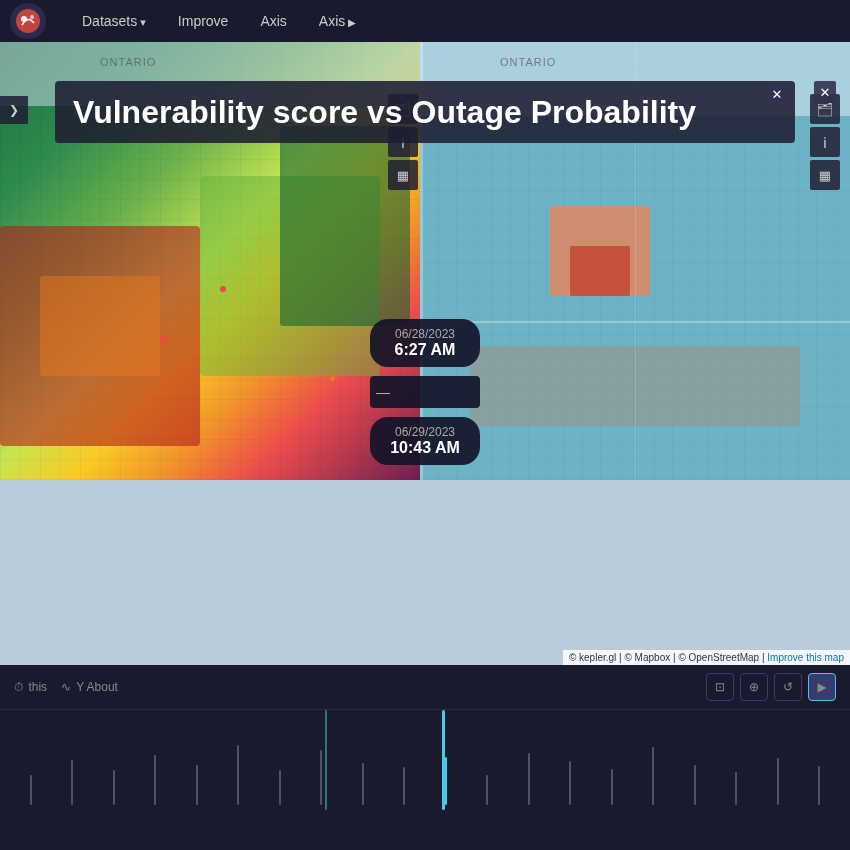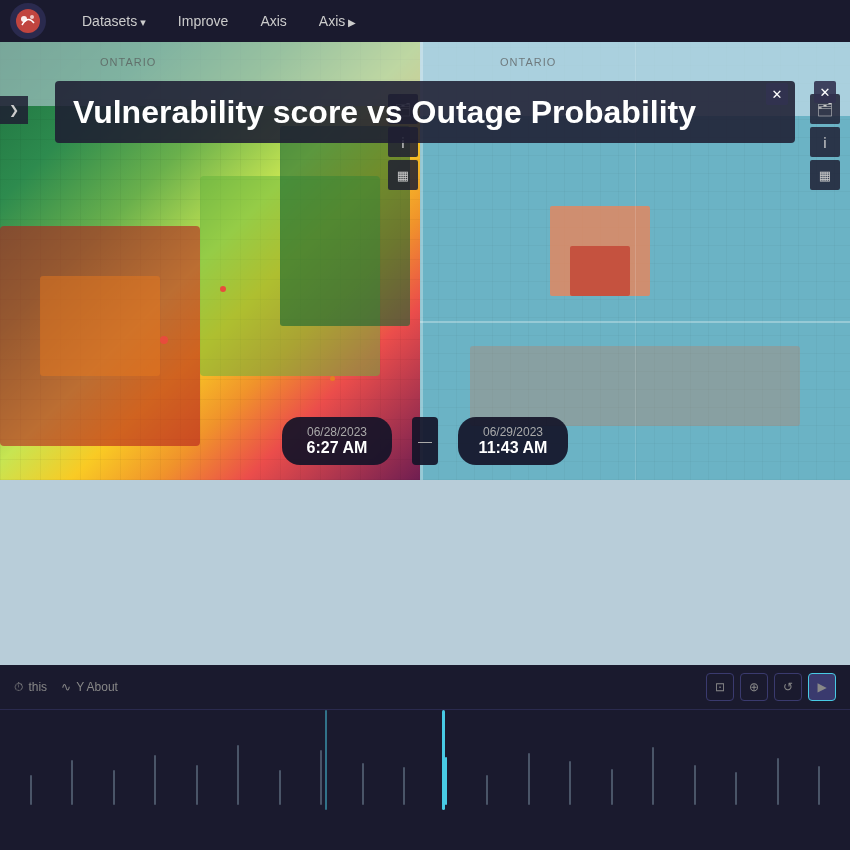--- a/index.html
+++ b/index.html
@@ -113,21 +113,21 @@
 
     
     #map-divider {
       position: absolute; top: 0; left: 420px; width: 3px; bottom: 185px;
       background: rgba(255,255,255,0.3); z-index: 10;
     }
 
     
     #time-tooltip {
       position: absolute; bottom: 200px; left: 50%; transform: translateX(-50%);
-      display: flex; gap: 20px; z-index: 60;
+      display: flex; gap: 9px; z-index: 60; flex-direction: column;
     }
     .time-bubble {
       background: rgba(20,20,40,0.92); color: #fff; border-radius: 18px;
       padding: 8px 16px; text-align: center; min-width: 110px;
     }
     .time-bubble .date { font-size: 12px; color: #aaa; }
     .time-bubble .time { font-size: 16px; font-weight: 600; }
     .time-separator {
       background: rgba(20,20,40,0.92); color: #aaa;
       padding: 8px 6px; display: flex; align-items: center; font-size: 14px;
@@ -301,24 +301,33 @@
   </button>
 
   <div id="time-tooltip">
     <div class="time-bubble">
       <div class="date">06/28/2023</div>
       <div class="time">6:27 AM</div>
     </div>
     <div class="time-separator">—</div>
     <div class="time-bubble">
       <div class="date">06/29/2023</div>
-      <div class="time">11:43 AM</div>
-    </div>
-  </div>
-
+      <div class="time">10:43 AM</div>
+    </div>
+  </div>
+
+  <div id="attribution">
+    <span>© kepler.gl</span>
+    <span> | </span>
+    <span>© Mapbox</span>
+    <span> | </span>
+    <span>© OpenStreetMap</span>
+    <span> | </span>
+    <a href="#">Improve this map</a>
+  </div>
 
 </div>
 
 <div id="timeline" style="height: 185px; position: absolute; bottom: 0px; left: 0px; right: 0px;">
   <div id="timeline-header">
     <div class="tl-header-left">
       <div class="tl-label">
         <span style="font-size:12px;">⏱</span>
         <span>this</span>
       </div>

